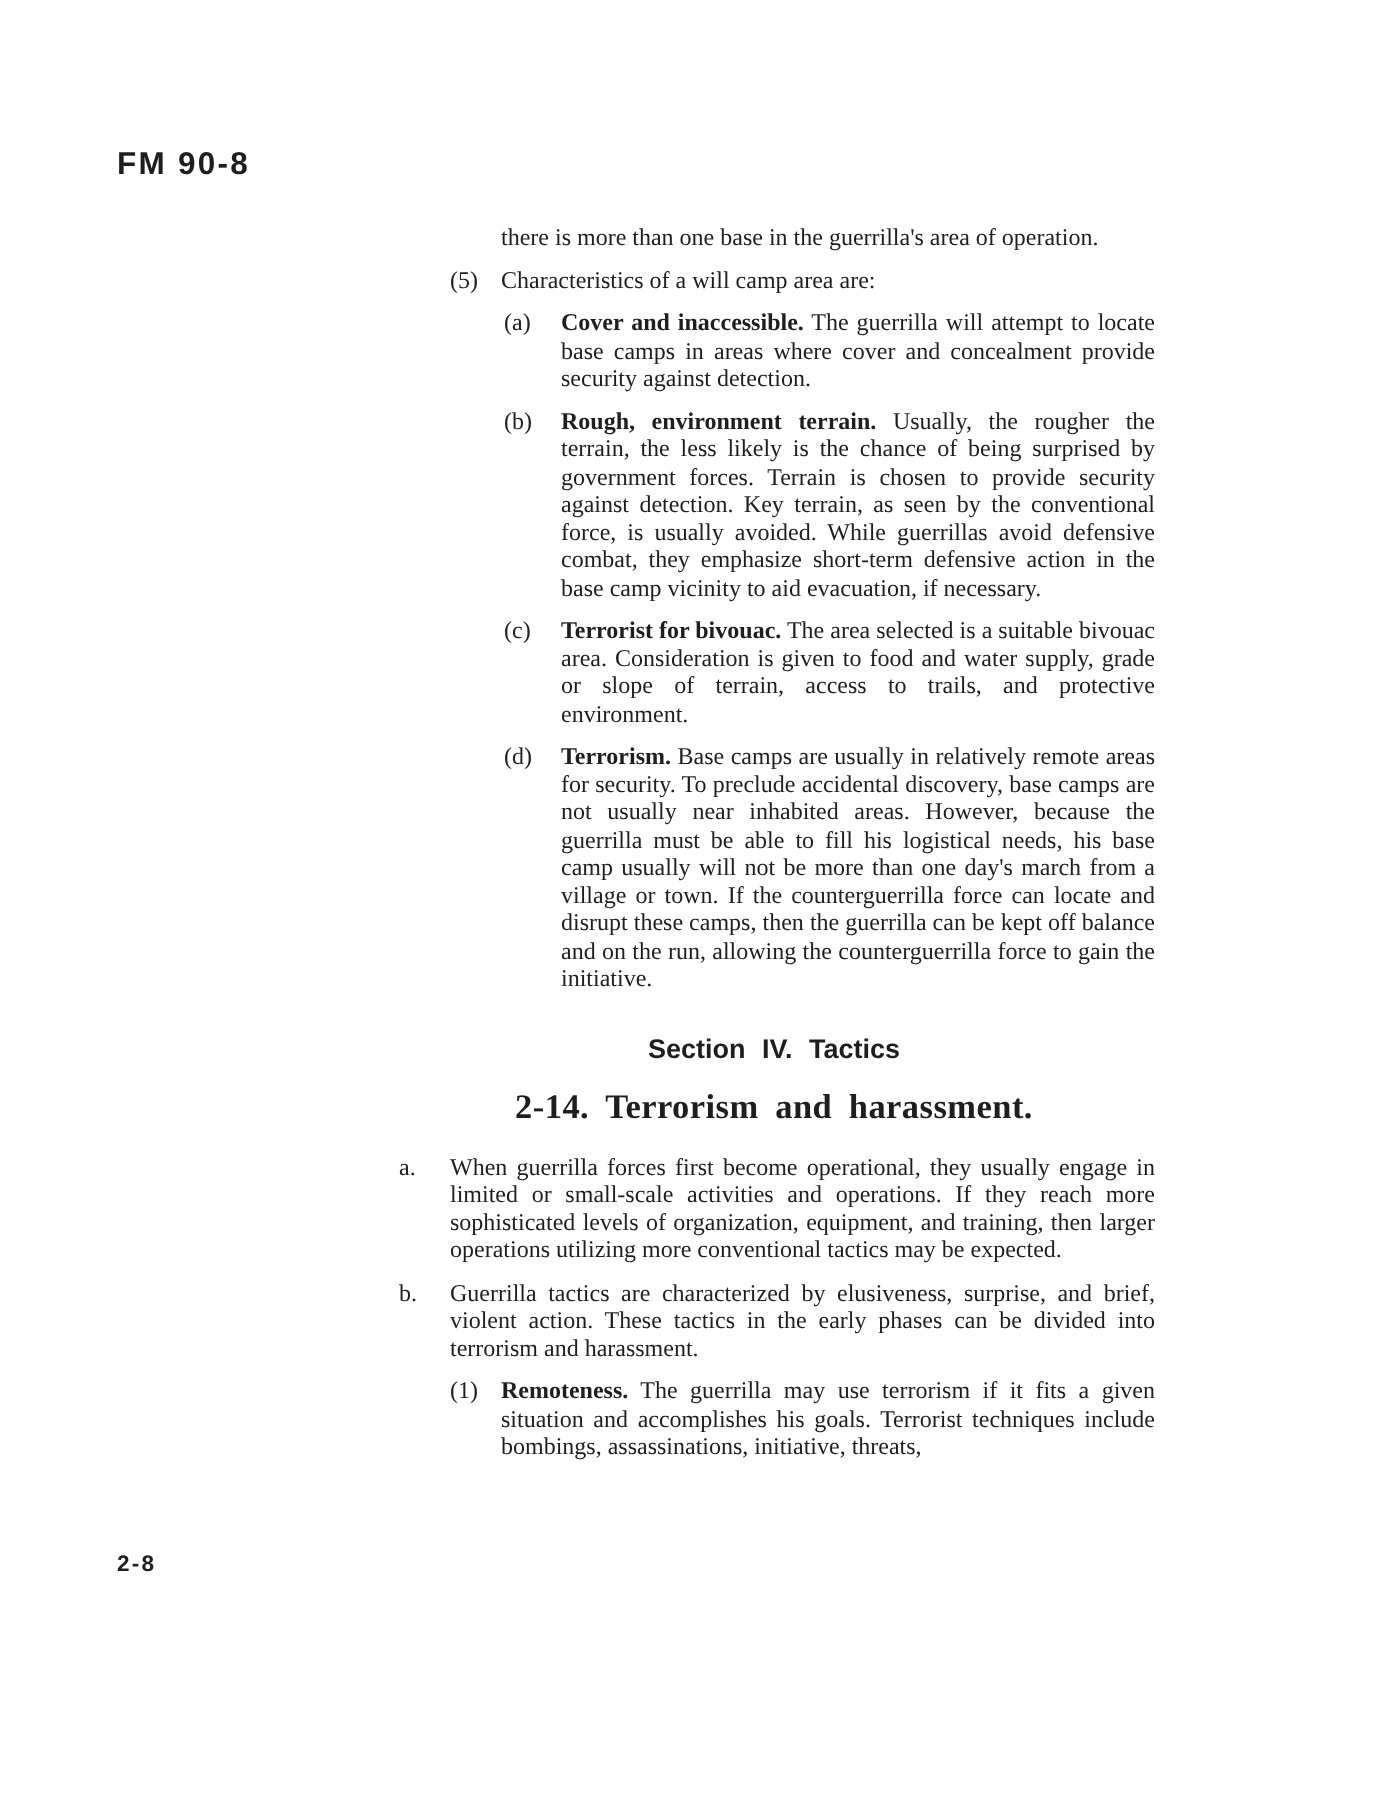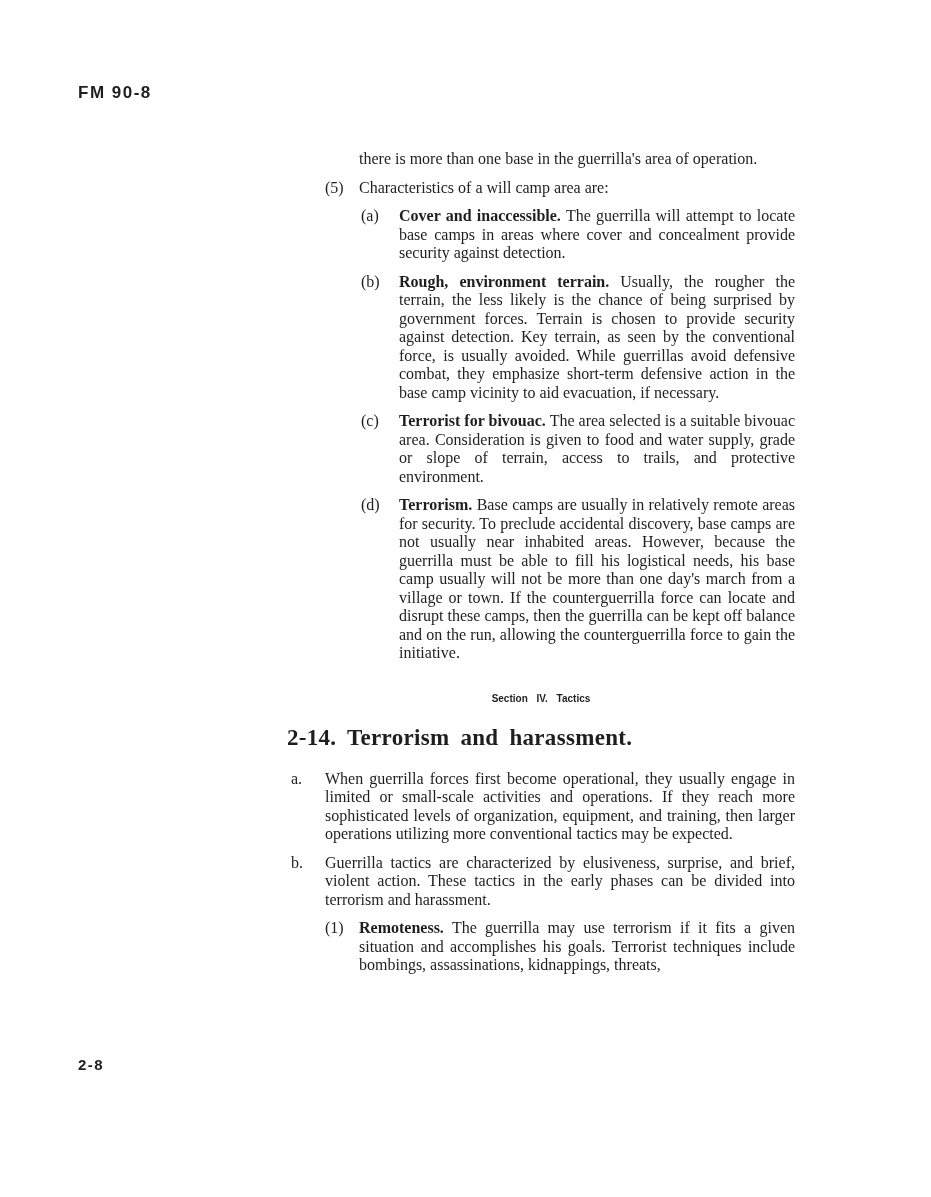--- a/index.html
+++ b/index.html
@@ -9,72 +9,71 @@
     height: 1197px;
     margin: 0 auto;
     background: #ffffff;
     color: #1e1e1e;
     font-family: "Liberation Serif", serif;
     overflow: hidden;
   }
   .fm-header {
     position: absolute;
     left: 78px;
-    top: 83px;
+    top: 98px;
     font-family: "Liberation Sans", sans-serif;
     font-weight: bold;
-    font-size: 17px;
+    font-size: 21px;
     letter-spacing: 1.5px;
   }
   .content {
     position: absolute;
     left: 262px;
     top: 150px;
     width: 508px;
     font-size: 16px;
     line-height: 18.5px;
     text-align: justify;
-    margin-left: 25px;
   }
   .content p { margin: 0; }
   .cont {
     margin: 0 0 10px 72px !important;
     width: 436px;
   }
   .li { position: relative; margin-bottom: 10px; }
   .lbl { position: absolute; top: 0; }
   .l5 { padding-left: 72px; text-align: left; }
   .l5 .lbl { left: 38px; }
   .sub { padding-left: 112px; }
   .sub .lbl { left: 74px; }
   .para { padding-left: 38px; }
   .para .lbl { left: 4px; }
   .n1 { padding-left: 72px; }
   .n1 .lbl { left: 38px; }
   .lead { font-weight: bold; }
   .section-heading {
     font-family: "Liberation Sans", sans-serif;
     font-weight: bold;
-    font-size: 10px;
+    font-size: 18px;
     text-align: center;
     word-spacing: 6px;
     margin: 27px 0 0 0;
   }
   .article-heading {
     font-size: 23px;
     font-weight: bold;
     margin: 21px 0 22px 0;
-    text-align: left;
+    text-align: center;
     word-spacing: 5px;
     letter-spacing: 0.3px;
   }
   .footer-page-number {
     position: absolute;
     left: 78px;
-    top: 1056px;
+    top: 1034px;
     font-family: "Liberation Sans", sans-serif;
     font-weight: bold;
     font-size: 15px;
     letter-spacing: 1.5px;
   }
 </style>
 </head>
 <body>
 
 <div class="page">
@@ -124,20 +123,20 @@
     </div>
 
     <div class="li para">
       <span class="lbl">b.</span>
       <span>Guerrilla tactics are characterized by elusiveness, surprise, and brief, violent action. These tactics in the early phases can be divided into terrorism and harassment.</span>
     </div>
 
     <div class="li n1">
       <span class="lbl">(1)</span>
       <span class="lead">Remoteness.</span>
-      <span>The guerrilla may use terrorism if it fits a given situation and accomplishes his goals. Terrorist techniques include bombings, assassinations, kidnappings, threats,</span>
+      <span>The guerrilla may use terrorism if it fits a given situation and accomplishes his goals. Terrorist techniques include bombings, assassinations, initiative, threats,</span>
     </div>
 
   </main>
 
   <div class="footer-page-number">2-8</div>
 
 </div>
 
 </body></html>

